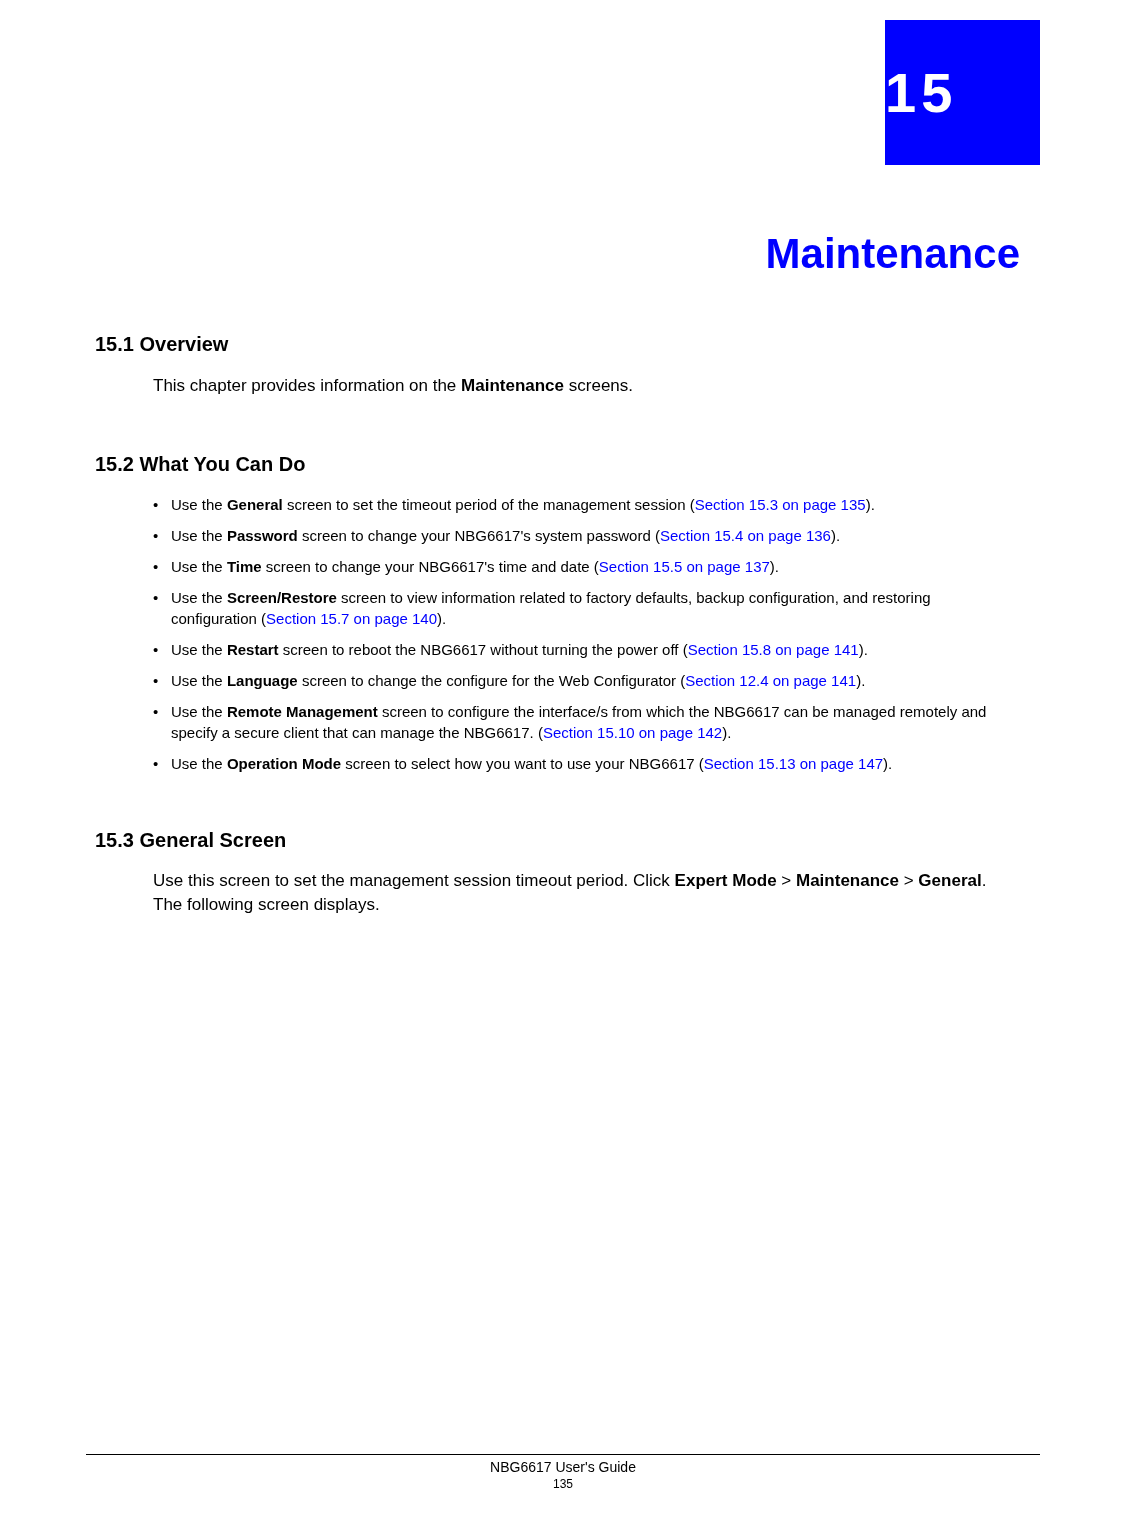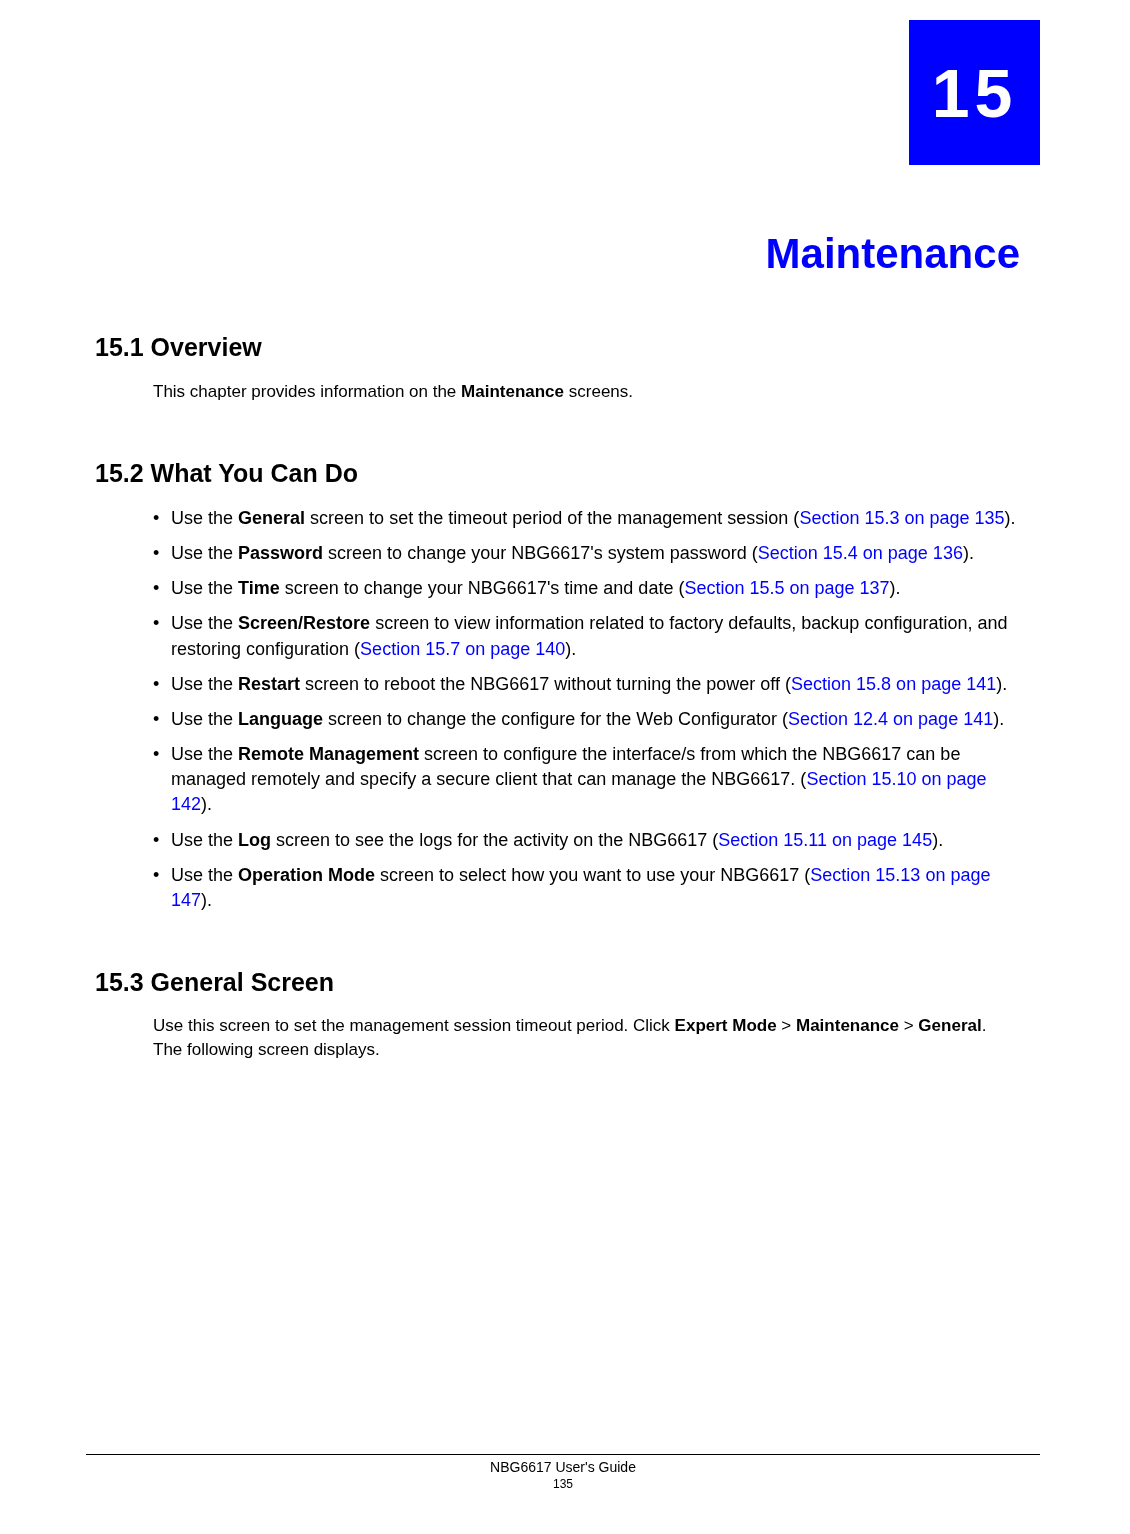--- a/index.html
+++ b/index.html
@@ -14,64 +14,64 @@
   .page {
     padding: 20px 110px 0 95px;
     box-sizing: border-box;
     height: 100%;
     position: relative;
   }
   .chapter-box {
     position: absolute;
     top: 20px;
     right: 90px;
-    width: 131px;
+    width: 155px;
     height: 145px;
     background: #0000ff;
     color: #fff;
     display: flex;
     align-items: center;
-    justify-content: center;
+    justify-content: flex-start;
     font-weight: bold;
-    font-size: 68px;
+    font-size: 56px;
     letter-spacing: 5px;
   }
   .title {
     text-align: right;
     color: #0000ff;
     font-family: Arial, Helvetica, sans-serif;
     font-weight: bold;
     font-size: 42px;
     margin-top: 210px;
     margin-right: 0px;
   }
   h2.section {
     font-family: Arial, Helvetica, sans-serif;
     font-weight: bold;
-    font-size: 25px;
+    font-size: 20px;
     color: #000;
     margin-top: 55px;
     margin-bottom: 15px;
   }
   .body-text {
     font-size: 17px;
     line-height: 1.4;
     margin-left: 58px;
     margin-right: 0;
     color: #000;
   }
   .body-text.intro {
     margin-top: 18px;
     margin-bottom: 0;
   }
   ul.features {
     list-style: none;
     padding: 0;
     margin: 18px 0 0 58px;
-    font-size: 18px;
+    font-size: 15px;
     line-height: 1.4;
   }
   ul.features li {
     position: relative;
     padding-left: 18px;
     margin-bottom: 10px;
   }
   ul.features li::before {
     content: "•";
     position: absolute;
@@ -117,21 +117,20 @@
 
   <h2 class="section">15.2  What You Can Do</h2>
   <ul class="features">
     <li><span>Use the </span><span class="bold">General</span><span> screen to set the timeout period of the management session (</span><span class="link">Section 15.3 on page 135</span><span>).</span></li>
     <li><span>Use the </span><span class="bold">Password</span><span> screen to change your NBG6617's system password (</span><span class="link">Section 15.4 on page 136</span><span>).</span></li>
     <li><span>Use the </span><span class="bold">Time</span><span> screen to change your NBG6617's time and date (</span><span class="link">Section 15.5 on page 137</span><span>).</span></li>
     <li><span>Use the </span><span class="bold">Screen/Restore</span><span> screen to view information related to factory defaults, backup configuration, and restoring configuration (</span><span class="link">Section 15.7 on page 140</span><span>).</span></li>
     <li><span>Use the </span><span class="bold">Restart</span><span> screen to reboot the NBG6617 without turning the power off (</span><span class="link">Section 15.8 on page 141</span><span>).</span></li>
     <li><span>Use the </span><span class="bold">Language</span><span> screen to change the configure for the Web Configurator (</span><span class="link">Section 12.4 on page 141</span><span>).</span></li>
     <li><span>Use the </span><span class="bold">Remote Management</span><span> screen to configure the interface/s from which the NBG6617 can be managed remotely and specify a secure client that can manage the NBG6617. (</span><span class="link">Section 15.10 on page 142</span><span>).</span></li>
-    <li><span>Use the </span><span class="bold">Log</span><span> screen to see the logs for the activity on the NBG6617 (</span><span class="link">Section 15.11 on page 145</span><span>).</span></li>
     <li><span>Use the </span><span class="bold">Operation Mode</span><span> screen to select how you want to use your NBG6617 (</span><span class="link">Section 15.13 on page 147</span><span>).</span></li>
   </ul>
 
   <h2 class="section">15.3  General Screen</h2>
   <p class="body-text">
     <span>Use this screen to set the management session timeout period. Click </span><span class="bold">Expert Mode</span><span> &gt; </span><span class="bold">Maintenance</span><span> &gt; </span><span class="bold">General</span><span>. The following screen displays.</span>
   </p>
 
   <div class="footer">
     <div class="footer-rule"></div>

